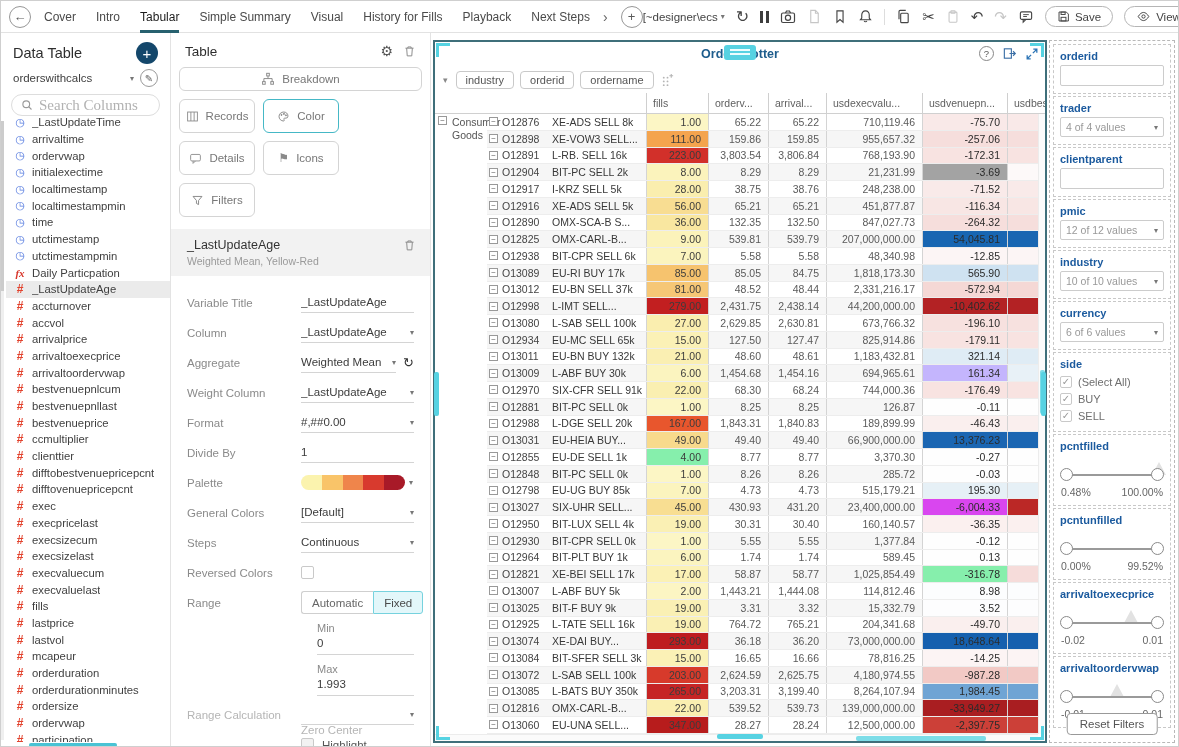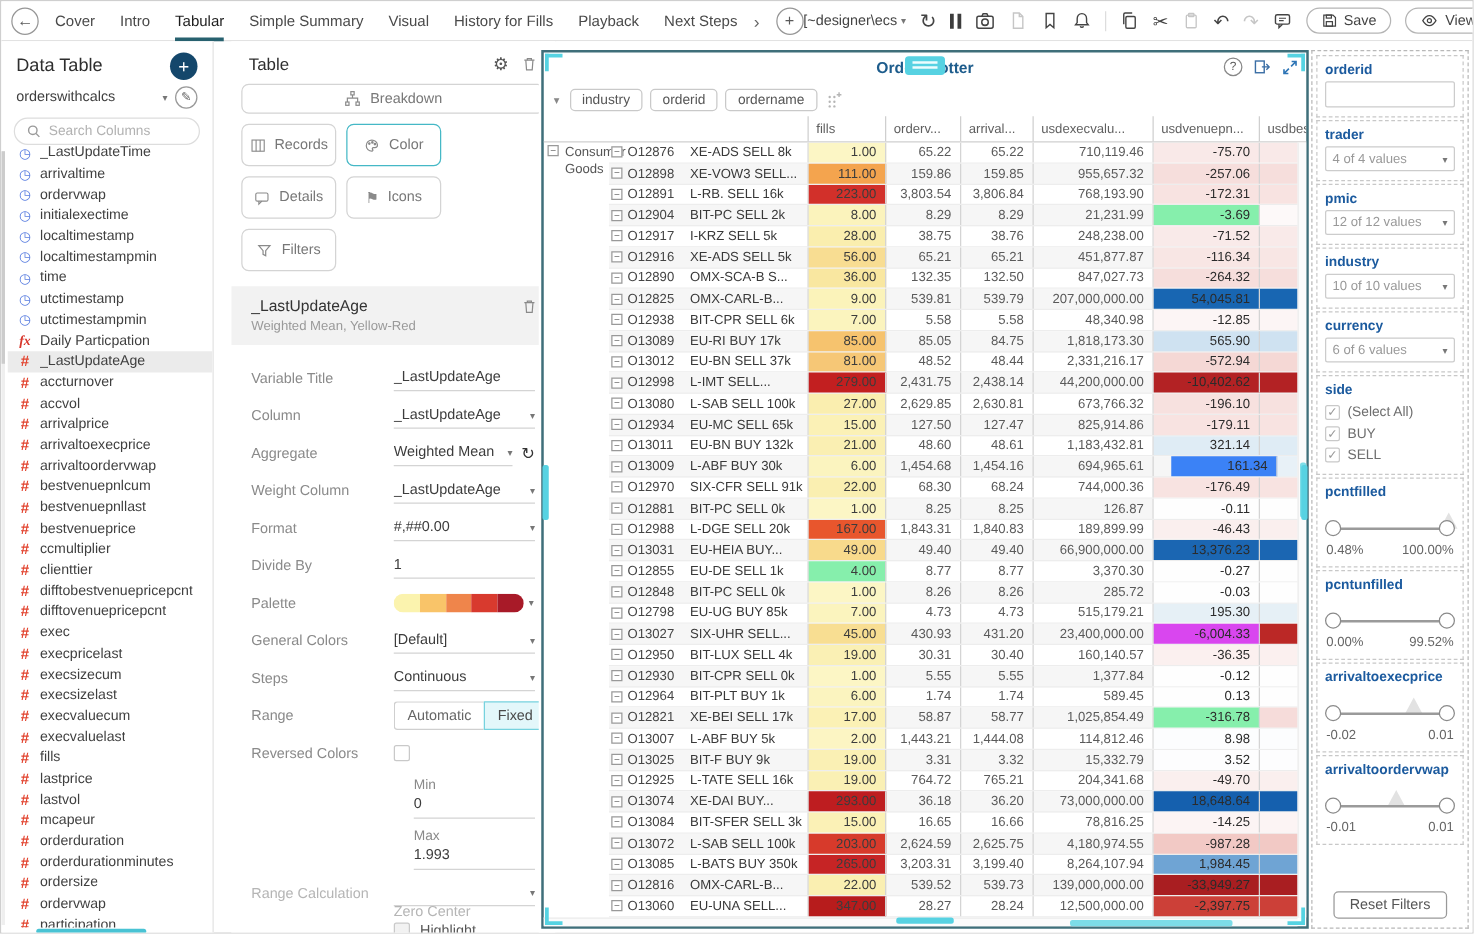--- a/index.html
+++ b/index.html
@@ -27,35 +27,35 @@
   
   .body { position:absolute; top:32px; left:0; right:0; bottom:0; }
   .sidebar { position:absolute; left:0; top:0; width:170px; height:715px; border-right:1px solid #e3e3e3; background:#fff; overflow:hidden; }
   .sb-header { display:flex; align-items:center; justify-content:space-between; padding:9px 12px 2px 12px; }
   .sb-title { font-size:14.5px; color:#2e2e2e; }
   .add-circle { width:22px; height:22px; background:#14476b; color:#fff; border-radius:50%; display:flex; align-items:center; justify-content:center; font-size:15px; line-height:1; }
   .sb-source { display:flex; align-items:center; gap:6px; padding:3px 12px 2px 12px; }
   .sb-source .name { font-size:11.5px; color:#3e3e3e; flex:1; }
   .edit-circle { width:18px; height:18px; border:1px solid #9a9a9a; border-radius:50%; display:flex; align-items:center; justify-content:center; font-size:10px; color:#666; }
   .sb-search { margin:5px 10px 6px 10px; height:22px; border:1px solid #ddd; border-radius:12px; display:flex; align-items:center; gap:6px; padding:0 9px; }
-  .sb-search .ph { font-size:11px; color:#b2b2b2; }
+  .sb-search .ph { font-size:15px; color:#b2b2b2;font-family:Liberation Serif, serif; }
   .sb-list { margin-left:5px; margin-top:-8px; overflow:hidden; height:628px; position:relative; }
   .col-item { display:flex; align-items:center; height:16.7px; gap:4px; padding-left:6px; }
   .col-item.selected { background:#ebebeb; }
   .ci-ic { width:16px; text-align:center; flex:0 0 16px; font-size:11px; }
   .ci-time { color:#5b7fe0; }
   .ci-fx { color:#d8372c; font-style:italic; font-weight:bold; font-size:11px; font-family:"Liberation Serif",serif; }
   .ci-num { color:#e2432e; font-weight:bold; font-size:12px; }
   .ci-name { font-size:11.3px; color:#3f3f3f; white-space:nowrap; overflow:hidden; }
   .sb-vscroll { position:absolute; left:0; top:88px; bottom:8px; width:3px; background:#efefef; }
   .sb-vthumb { position:absolute; left:0; top:0; width:3px; height:170px; background:#cccccc; }
   .sb-hthumb { position:absolute; left:28px; bottom:1px; width:88px; height:4px; background:#49c3d4; border-radius:2px; }
 
   
-  .settings { position:absolute; left:184px; top:0; width:260px; height:715px; border-right:1px solid #e3e3e3; background:#fff; overflow:hidden; }
+  .settings { position:absolute; left:170px; top:0; width:260px; height:715px; border-right:1px solid #e3e3e3; background:#fff; overflow:hidden; }
   .st-header { display:flex; align-items:center; justify-content:space-between; padding:10px 14px 6px 14px; }
   .st-title { font-size:13.5px; color:#2e2e2e; }
   .st-hic { display:flex; gap:10px; align-items:center; color:#666; }
   .btn { border:1px solid #d4d4d4; border-radius:6px; background:#fff; display:flex; align-items:center; justify-content:center; gap:7px; color:#777; font-size:11.5px; }
   .btn svg { display:block; }
   .breakdown-btn { margin:2px 8px 8px 8px; height:24px; }
   .btn-grid { display:flex; flex-wrap:wrap; gap:8px; margin:0 8px; }
   .btn-grid .btn { height:34px; }
   .b-sm { width:76px; }
   .b-md { width:76px; }
@@ -559,32 +559,32 @@
             </div>
           </div>
           <div class="frow">
             <div class="flabel">Steps</div>
             <div class="fctrl line">
               <span class="val">Continuous</span>
               <span class="caret">▾</span>
             </div>
           </div>
           <div class="frow">
+            <div class="flabel">Reversed Colors</div>
+            <div class="fctrl">
+              <span class="checkbox"></span>
+            </div>
+          </div>
+          <div class="frow">
             <div class="flabel">Range</div>
             <div class="fctrl">
               <div class="seg">
                 <div class="opt">Automatic</div>
                 <div class="opt sel">Fixed</div>
               </div>
-            </div>
-          </div>
-          <div class="frow">
-            <div class="flabel">Reversed Colors</div>
-            <div class="fctrl">
-              <span class="checkbox"></span>
             </div>
           </div>
           <div class="subrow">
             <div class="sublabel">Min</div>
             <div class="subval">0</div>
           </div>
           <div class="subrow">
             <div class="sublabel">Max</div>
             <div class="subval">1.993</div>
           </div>
@@ -698,21 +698,21 @@
               <div class="trow odd">
                 <div class="cell c-id">
                   <span class="cbox">−</span>
                   <span>O12904</span>
                 </div>
                 <div class="cell c-name">BIT-PC SELL 2k</div>
                 <div class="cell c-num c-fills" style="background: rgb(251, 243, 188);">8.00</div>
                 <div class="cell c-num c-ov">8.29</div>
                 <div class="cell c-num c-ar">8.29</div>
                 <div class="cell c-num c-ev">21,231.99</div>
-                <div class="cell c-num c-vp" style="background: #86efac;">-3.69</div>
+                <div class="cell c-num c-vp" style="background: #a3a3a3;">-3.69</div>
                 <div class="cell c-best" style="background: rgb(253, 249, 249);"></div>
               </div>
               <div class="trow">
                 <div class="cell c-id">
                   <span class="cbox">−</span>
                   <span>O12917</span>
                 </div>
                 <div class="cell c-name">I-KRZ SELL 5k</div>
                 <div class="cell c-num c-fills" style="background: rgb(250, 238, 174);">28.00</div>
                 <div class="cell c-num c-ov">38.75</div>
@@ -854,21 +854,21 @@
               <div class="trow odd">
                 <div class="cell c-id">
                   <span class="cbox">−</span>
                   <span>O13009</span>
                 </div>
                 <div class="cell c-name">L-ABF BUY 30k</div>
                 <div class="cell c-num c-fills" style="background: rgb(251, 244, 191);">6.00</div>
                 <div class="cell c-num c-ov">1,454.68</div>
                 <div class="cell c-num c-ar">1,454.16</div>
                 <div class="cell c-num c-ev">694,965.61</div>
-                <div class="cell c-num c-vp" style="background: #3b82f6; margin-left: 14px;">161.34</div>
+                <div class="cell c-num c-vp" style="background: #c4b5fd;">161.34</div>
                 <div class="cell c-best" style="background: rgb(232, 241, 247);"></div>
               </div>
               <div class="trow">
                 <div class="cell c-id">
                   <span class="cbox">−</span>
                   <span>O12970</span>
                 </div>
                 <div class="cell c-name">SIX-CFR SELL 91k</div>
                 <div class="cell c-num c-fills" style="background: rgb(250, 239, 177);">22.00</div>
                 <div class="cell c-num c-ov">68.30</div>
@@ -1165,20 +1165,24 @@
               <div class="fi-input"></div>
             </div>
             <div class="fi">
               <div class="fi-label">trader</div>
               <div class="fi-select">
                 <span>4 of 4 values</span>
                 <span class="caret">▾</span>
               </div>
             </div>
             <div class="fi">
+              <div class="fi-label">clientparent</div>
+              <div class="fi-input"></div>
+            </div>
+            <div class="fi">
               <div class="fi-label">pmic</div>
               <div class="fi-select">
                 <span>12 of 12 values</span>
                 <span class="caret">▾</span>
               </div>
             </div>
             <div class="fi">
               <div class="fi-label">industry</div>
               <div class="fi-select">
                 <span>10 of 10 values</span>

